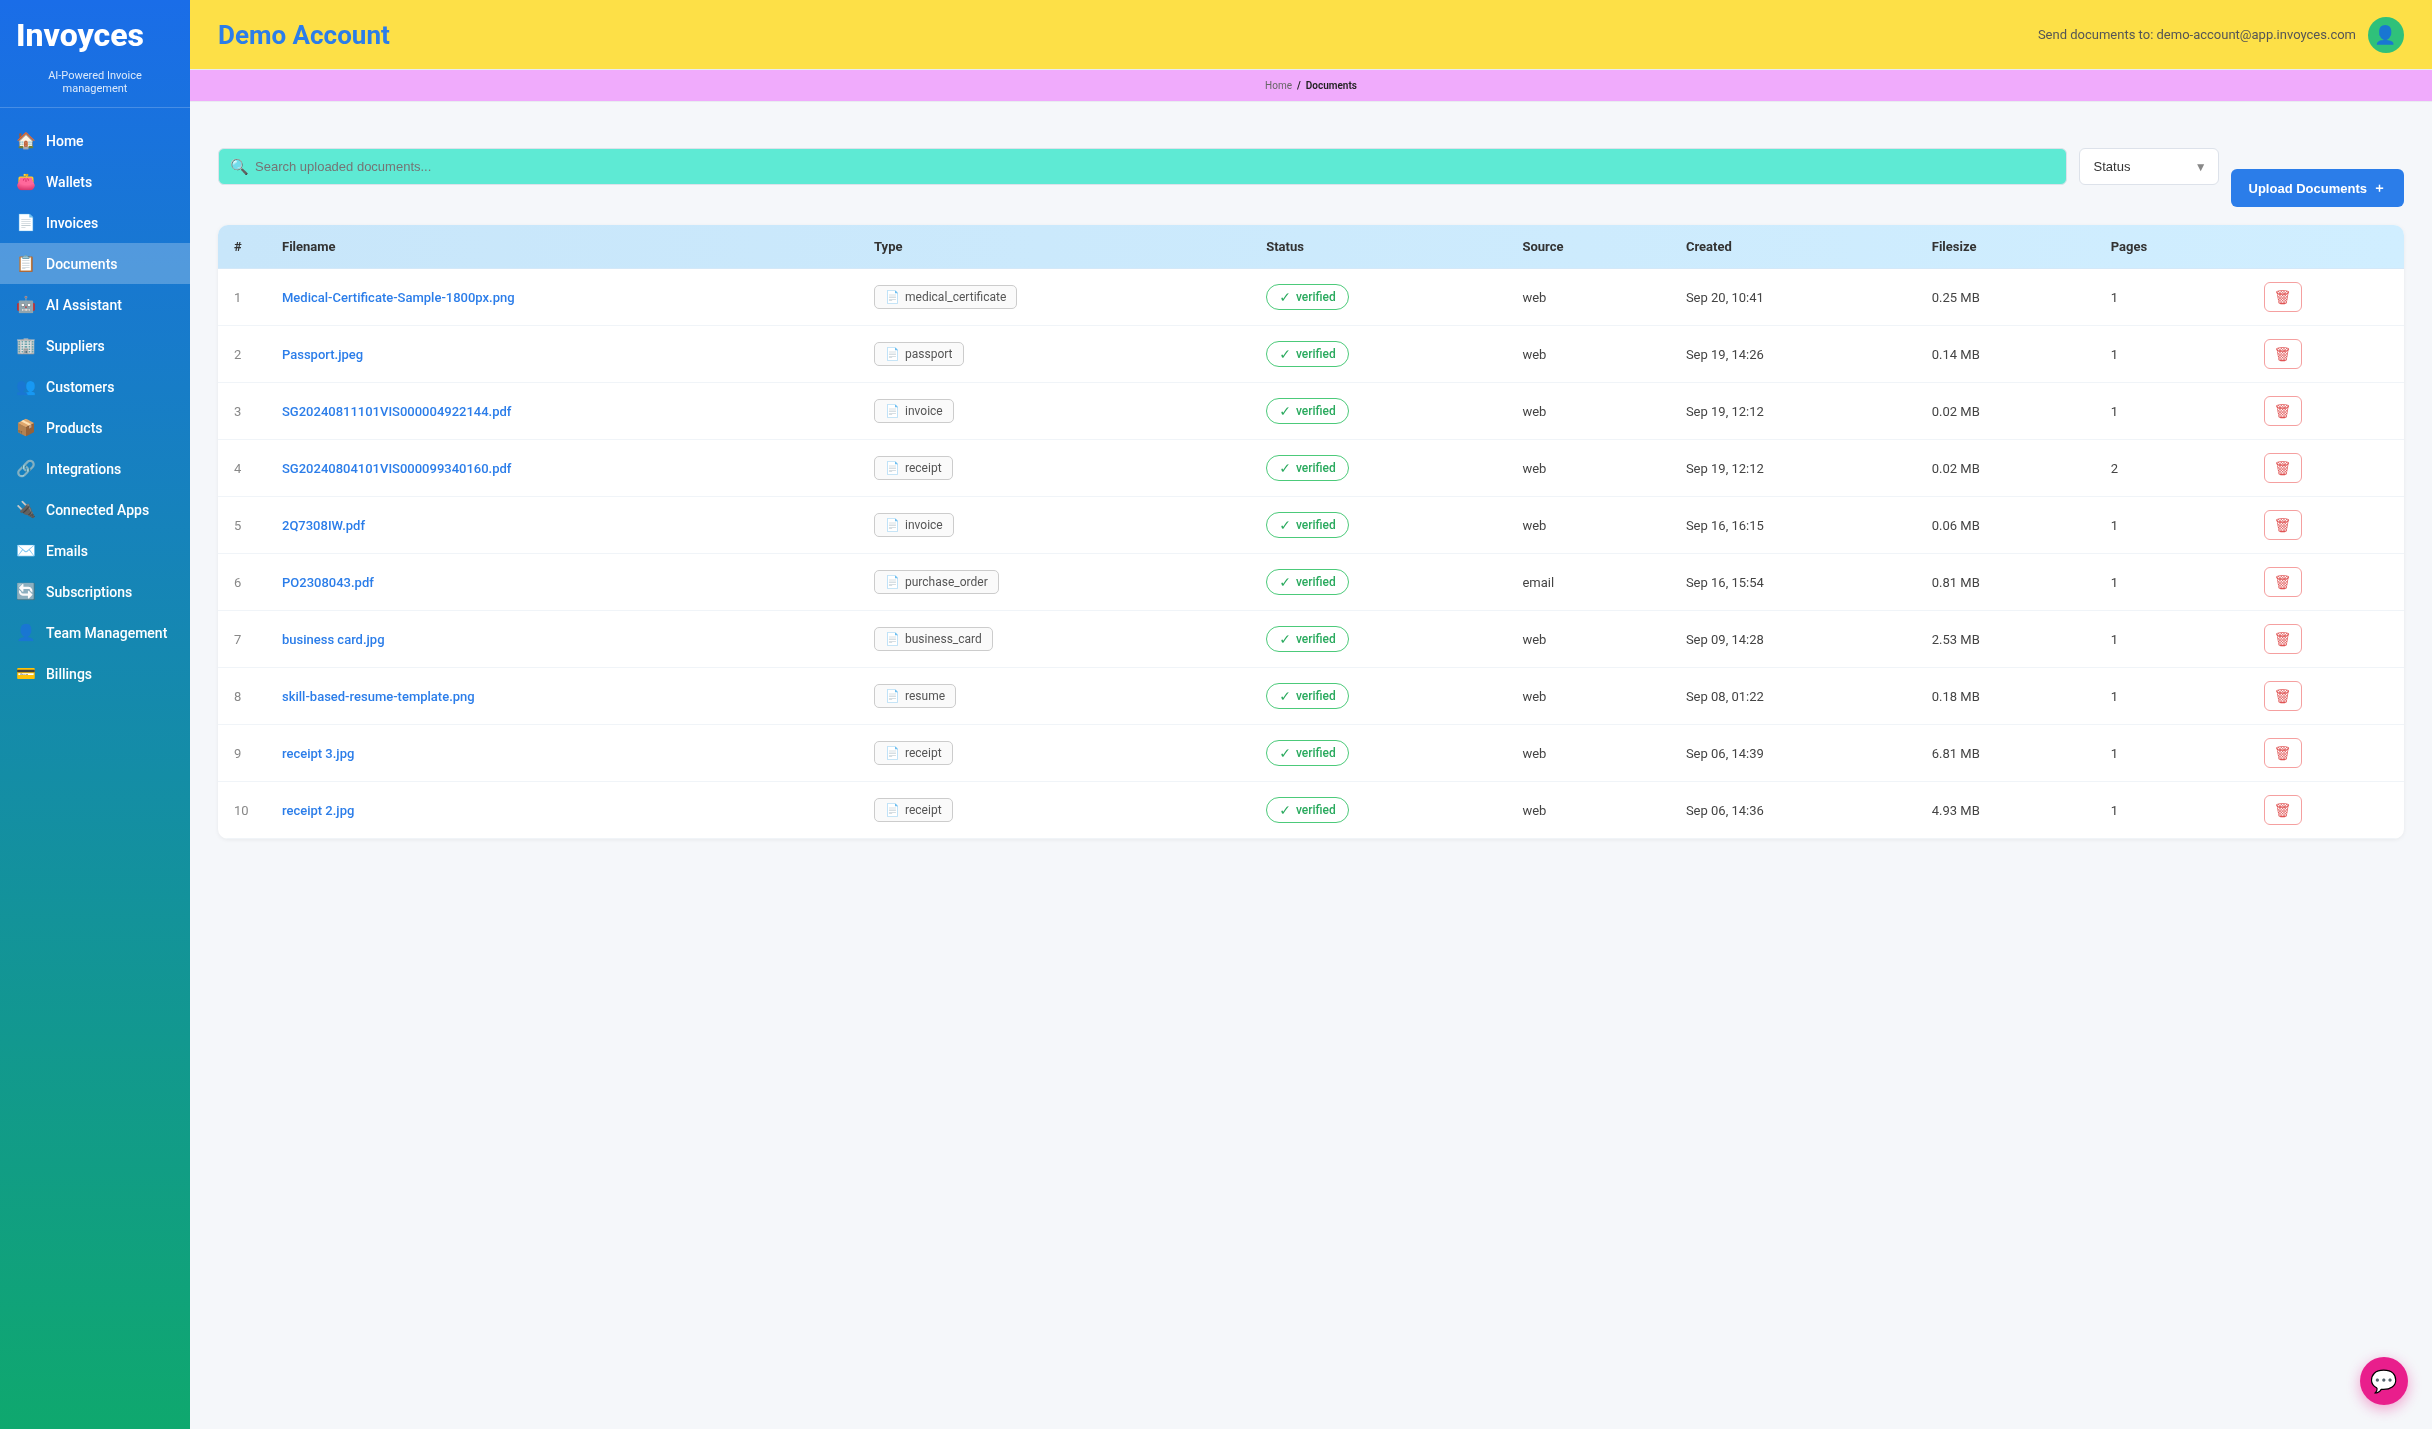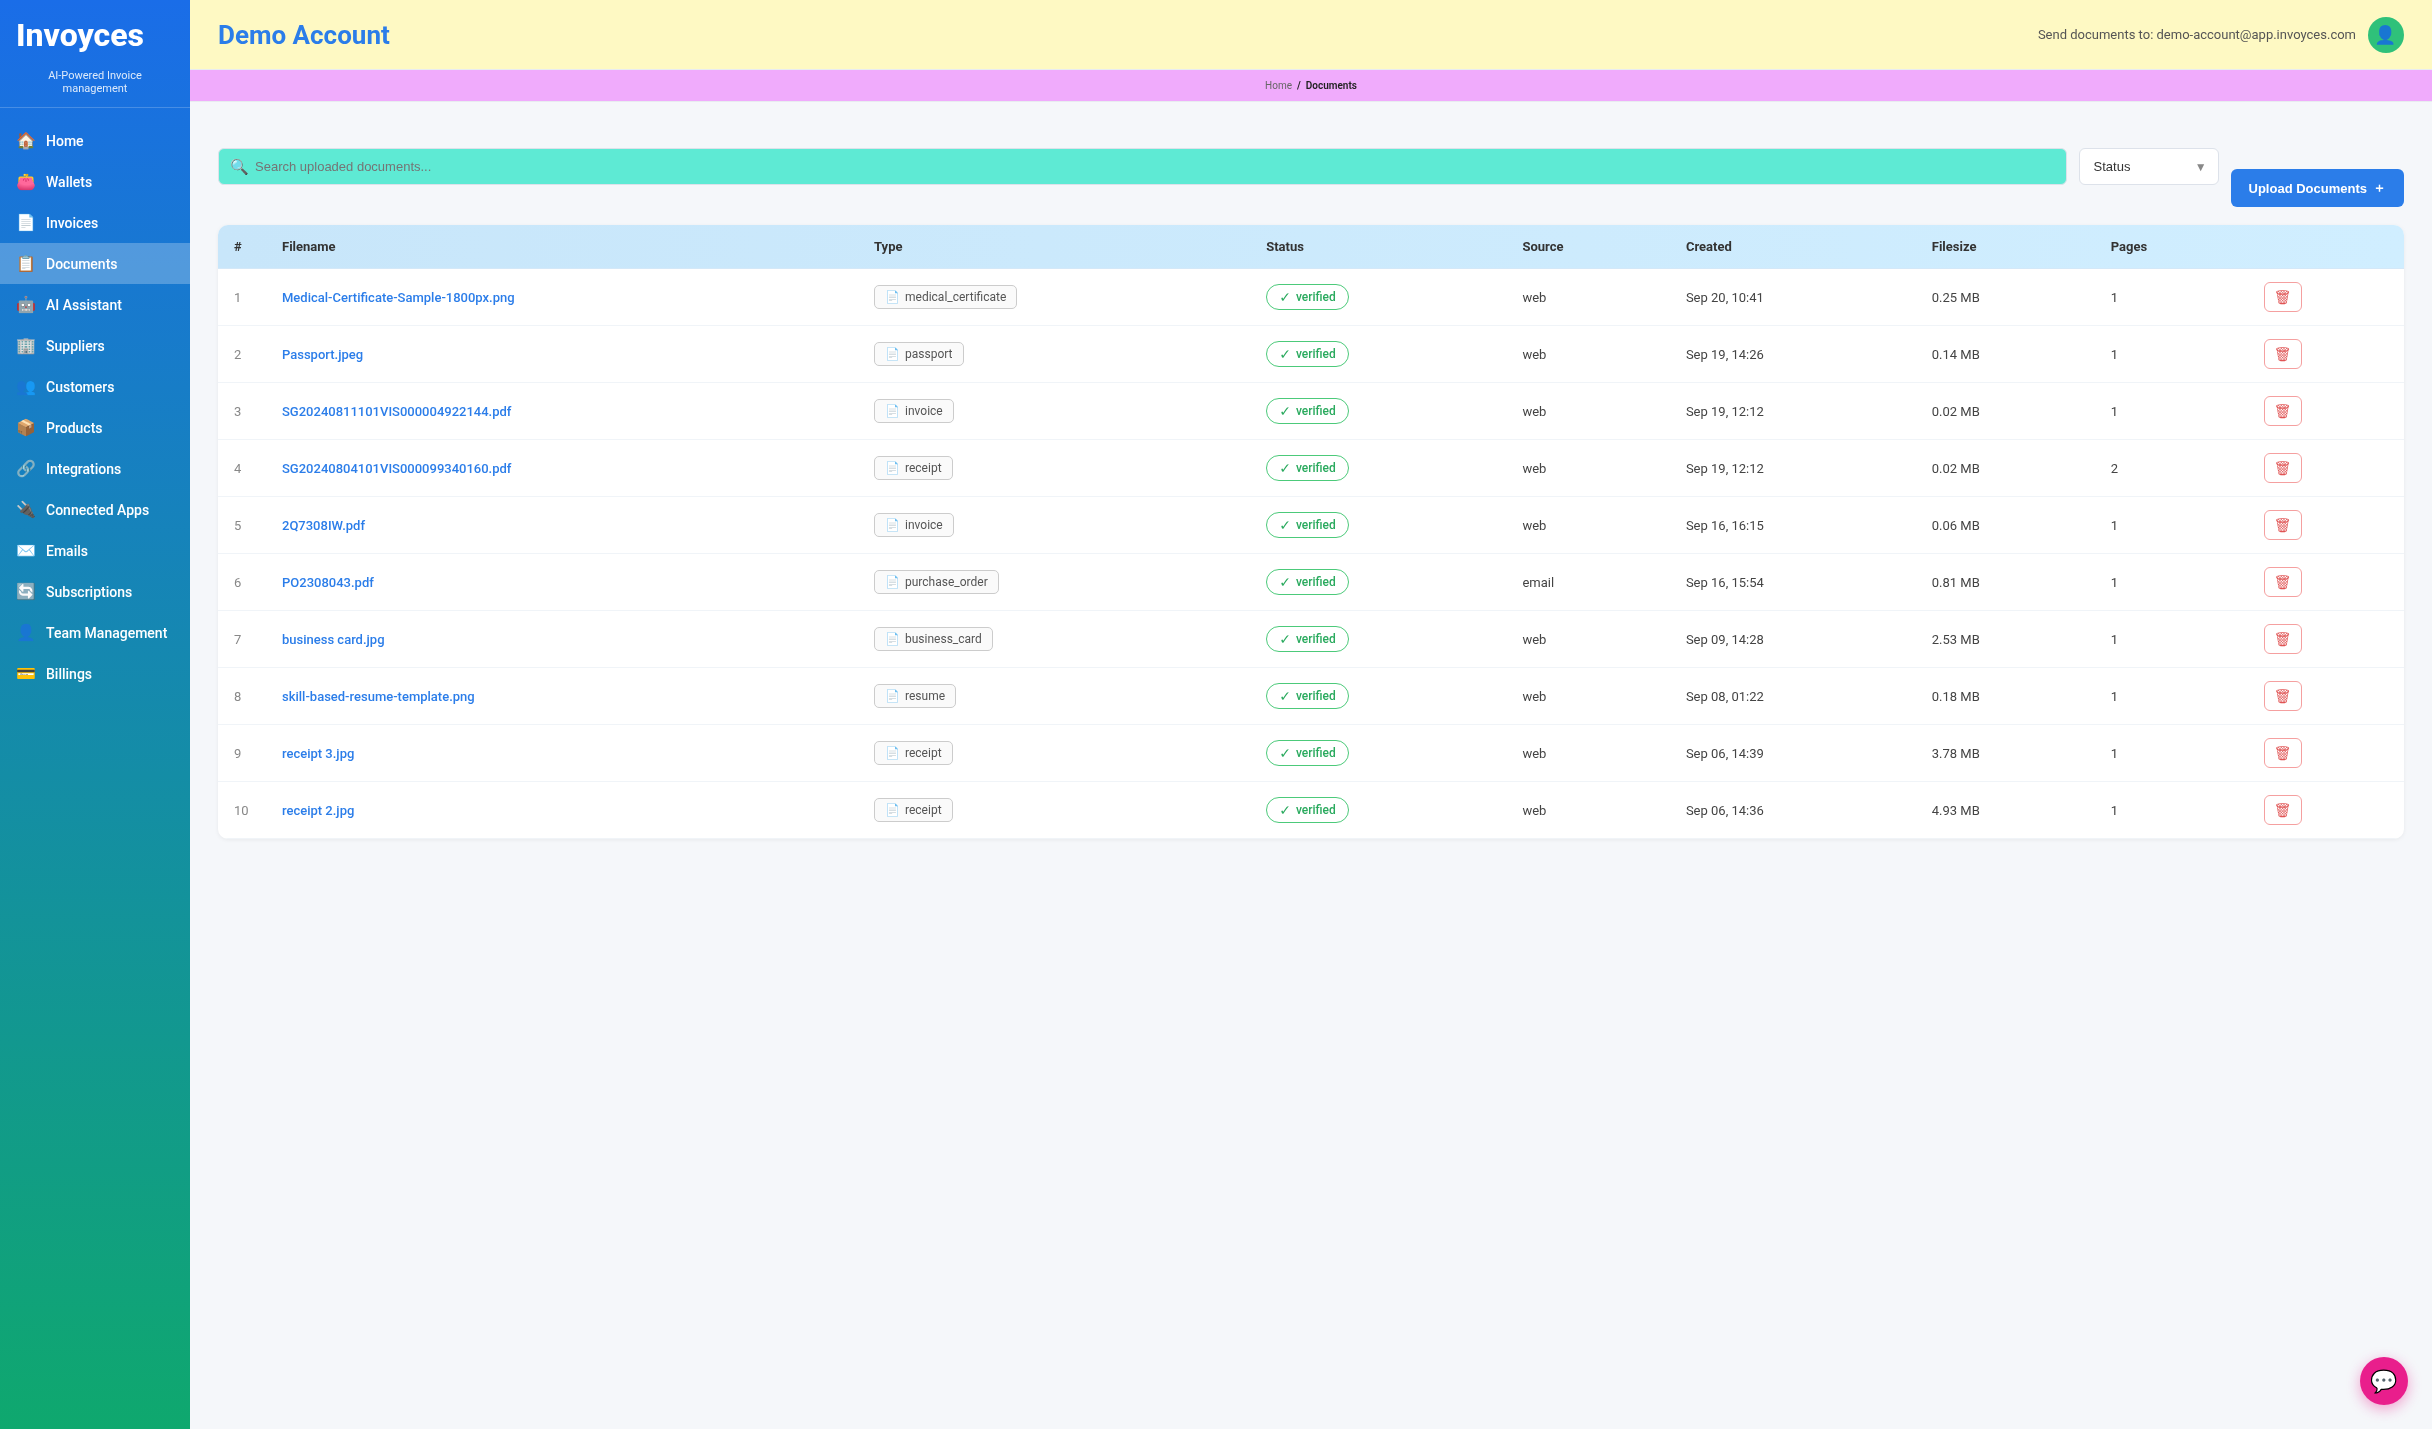--- a/index.html
+++ b/index.html
@@ -58,21 +58,21 @@
     .main {
       flex: 1;
       display: flex;
       flex-direction: column;
       overflow: hidden;
       background: #f5f7fa;
     }
 
     
     .header {
-      background: #fef9c3;
+      background: #fde047;
       padding: 16px 28px;
       display: flex;
       align-items: center;
       justify-content: space-between;
       border-bottom: 1px solid #e8ecf0;
       min-height: 70px;
     }
     .header-title {
       font-size: 26px;
       font-weight: 700;
@@ -497,21 +497,21 @@
                 <button class="delete-btn">🗑</button>
               </td>
   </tr>
             <tr>
     <td><span class="row-num">9</span></td>
     <td><a href="#" class="filename-link">receipt 3.jpg</a></td>
     <td><span class="type-badge"><span class="type-badge-icon">📄</span>receipt</span></td>
     <td><span class="status-badge"><span class="status-dot">✓</span>verified</span></td>
     <td>web</td>
     <td>Sep 06, 14:39</td>
-    <td>3.78 MB</td>
+    <td>6.81 MB</td>
     <td>1</td>
     <td>
                 <button class="delete-btn">🗑</button>
               </td>
   </tr>
             <tr>
     <td><span class="row-num">10</span></td>
     <td><a href="#" class="filename-link">receipt 2.jpg</a></td>
     <td><span class="type-badge"><span class="type-badge-icon">📄</span>receipt</span></td>
     <td><span class="status-badge"><span class="status-dot">✓</span>verified</span></td>

